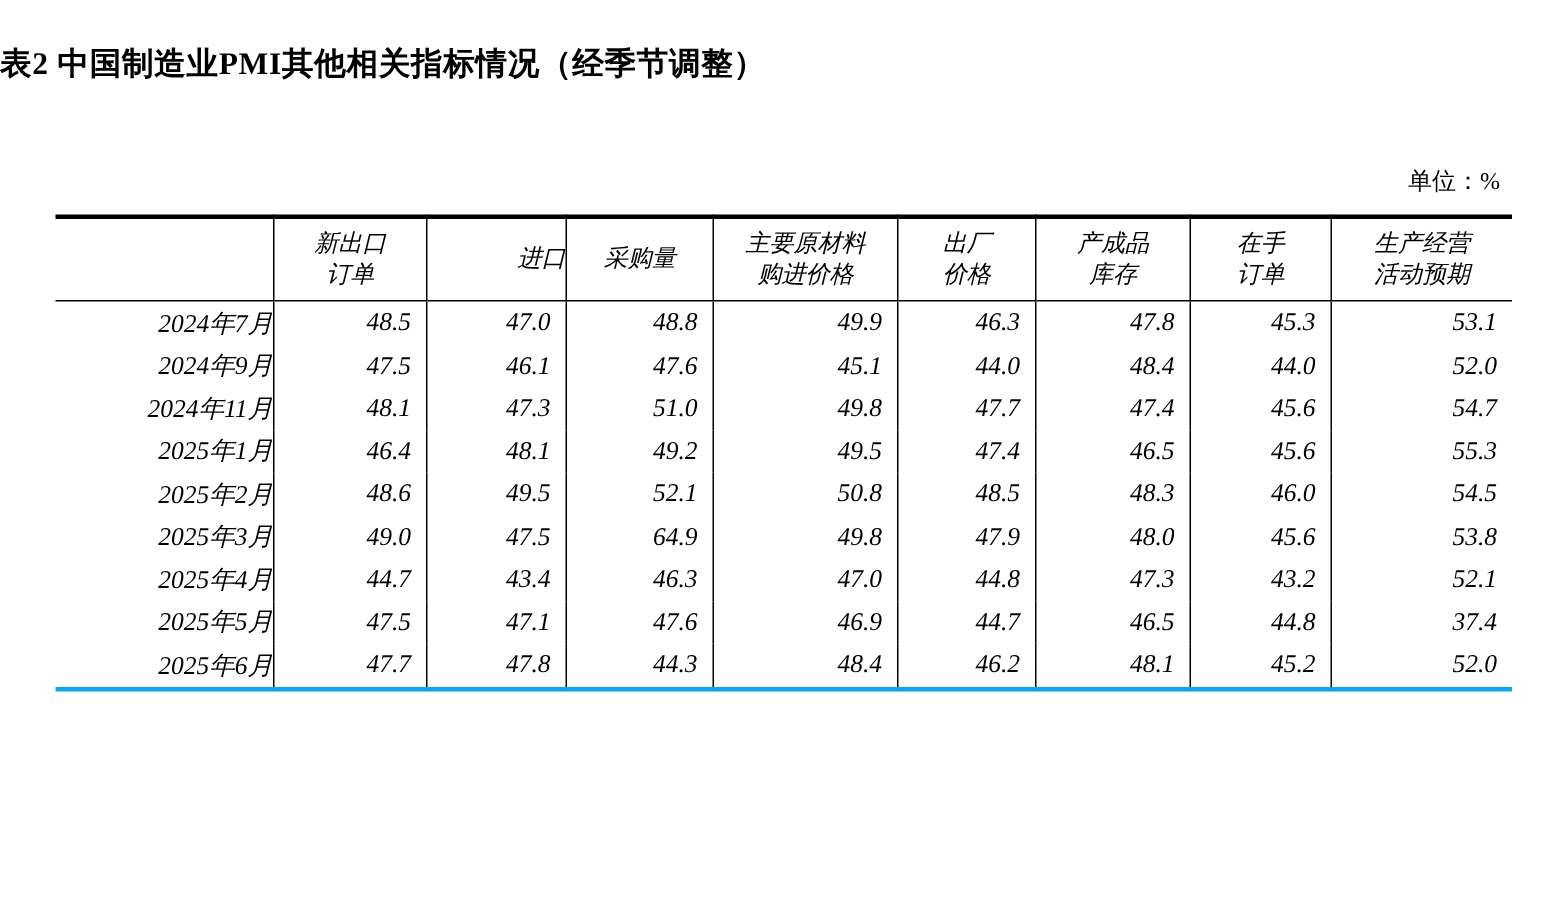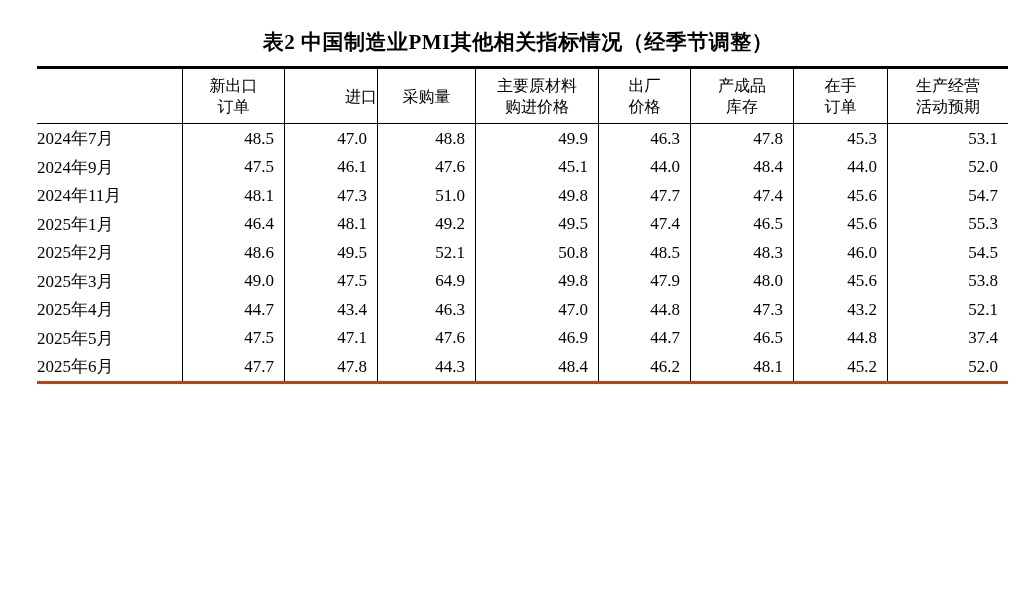--- a/index.html
+++ b/index.html
@@ -11,40 +11,40 @@
   }
   .page {
     position: relative;
     width: 1036px;
     height: 613px;
     background: #ffffff;
     overflow: hidden;
   }
   .doc-title {
     margin-top: 28px;
-    text-align: center;
     font-size: 21px;
     font-weight: bold;
     letter-spacing: 0.5px;
     line-height: 1.35;
   }
   .unit-row {
     width: 963px;
     margin: 56px 0 0 37px;
     text-align: right;
     font-size: 16px;
     line-height: 1.3;
   }
   table.pmi-table {
     margin: 10px 0 0 37px;
     width: 963px;
     table-layout: fixed;
     border-collapse: collapse;
     border-top: 3px solid #000;
-    border-bottom: 3px solid #c2410c;
+    border-bottom: 3px solid #0ea5e9;
+    font-style: italic;
   }
   table.pmi-table th,
   table.pmi-table td {
     padding: 0;
     font-weight: normal;
     overflow: hidden;
   }
   table.pmi-table thead th {
     height: 54px;
     border-bottom: 1px solid #000;
@@ -57,21 +57,21 @@
   table.pmi-table thead th + th,
   table.pmi-table tbody td + td {
     border-left: 1px solid #000;
   }
   table.pmi-table tbody td {
     height: 28.5px;
     font-size: 17px;
     vertical-align: middle;
   }
   table.pmi-table td.month-cell {
-    text-align: left;
+    text-align: right;
   }
   table.pmi-table td.value-cell {
     text-align: right;
     padding-right: 10px;
   }
   
   table.pmi-table th.c0 { width: 145px; }
   table.pmi-table th.c1 { width: 101px; }
   table.pmi-table th.c2 { width: 92px; text-align: right; }
   table.pmi-table th.c3 { width: 97px; }
@@ -81,20 +81,21 @@
   table.pmi-table th.c7 { width: 93px; }
   table.pmi-table th.c8 { width: 120px; }
 </style>
 </head>
 <body>
 
 <div class="page">
 
   <div class="doc-title">表2 中国制造业PMI其他相关指标情况（经季节调整）</div>
 
+  <div class="unit-row">单位：%</div>
 
   <table class="pmi-table">
     <thead>
       <tr>
           <th class="c0"></th>
           <th class="c1">新出口
 订单</th>
           <th class="c2">进口</th>
           <th class="c3">采购量</th>
           <th class="c4">主要原材料

